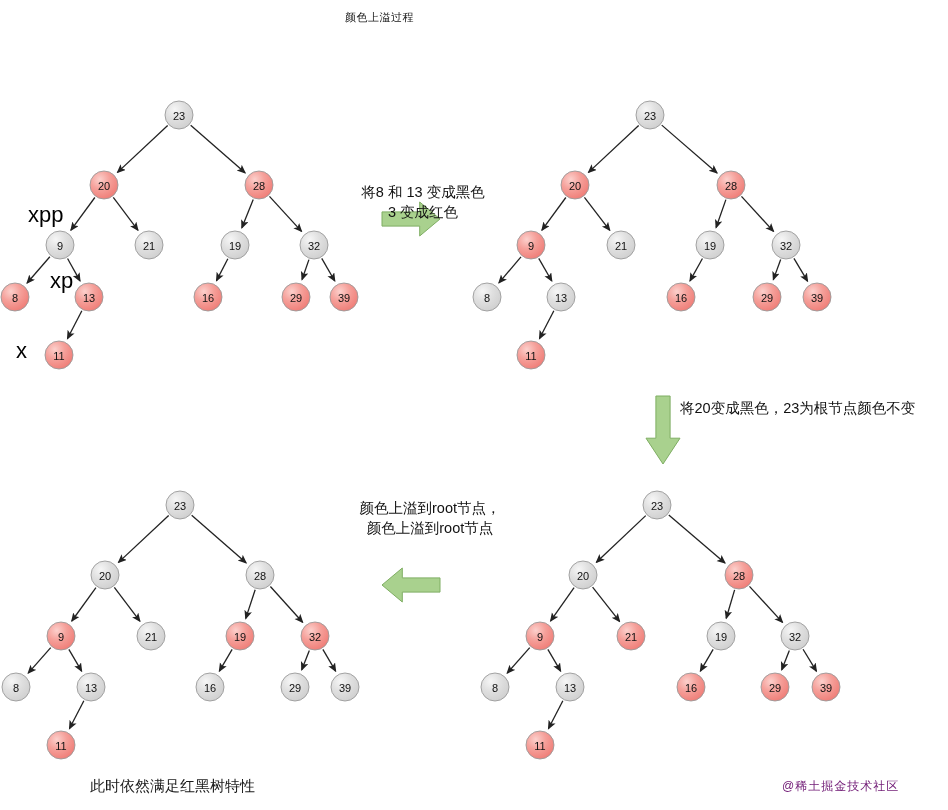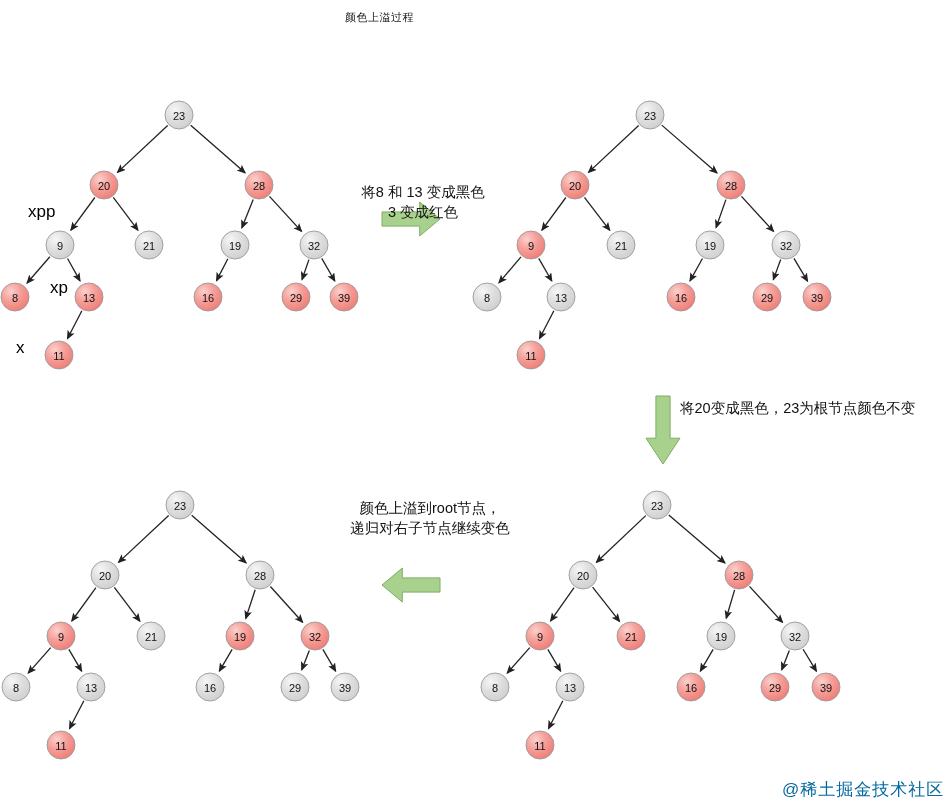--- a/index.html
+++ b/index.html
@@ -45,29 +45,29 @@
     text-align: center;
   }
   .caption-text {
     position: absolute;
     font-size: 15px;
     color: #1a1a1a;
     white-space: nowrap;
   }
   .marker-label {
     position: absolute;
-    font-size: 17px;
+    font-size: 22px;
     color: #000;
     white-space: nowrap;
     font-family: "Liberation Sans", "DejaVu Sans", sans-serif;
   }
   .watermark {
     position: absolute;
-    font-size: 17px;
-    color: #0369a1;
+    font-size: 12px;
+    color: #701a75;
     white-space: nowrap;
     letter-spacing: 1px;
   }
   .node-text {
     font-size: 11px;
     fill: #121212;
     text-anchor: middle;
     dominant-baseline: central;
     font-family: "Liberation Sans", "DejaVu Sans", sans-serif;
     pointer-events: none;
@@ -367,25 +367,26 @@
       <div>将8 和 13 变成黑色</div>
       <div>3 变成红色</div>
     </div>
 
   <div class="step-label left-align" id="step-2-label" style="left:680px; top:398px;">
       <div>将20变成黑色，23为根节点颜色不变</div>
     </div>
 
   <div class="step-label" id="step-3-label" style="left:340px; top:498px; width:180px;">
       <div>颜色上溢到root节点，</div>
-      <div>递归对右子节点继续变色</div>
+      <div>颜色上溢到root节点</div>
     </div>
 
+  <div class="caption-text" style="left:90px; top:777px;">此时依然满足红黑树特性</div>
 
   <div class="watermark" style="left:782px; top:778px;">@稀土掘金技术社区</div>
 
   <div id="markers-layer">
       <div class="marker-label" style="left: 28px; top: 202px;">xpp</div>
-      <div class="marker-label" style="left: 50px; top: 278px;">xp</div>
+      <div class="marker-label" style="left: 50px; top: 268px;">xp</div>
       <div class="marker-label" style="left: 16px; top: 338px;">x</div>
     </div>
 
 </div>
 
 </body></html>

